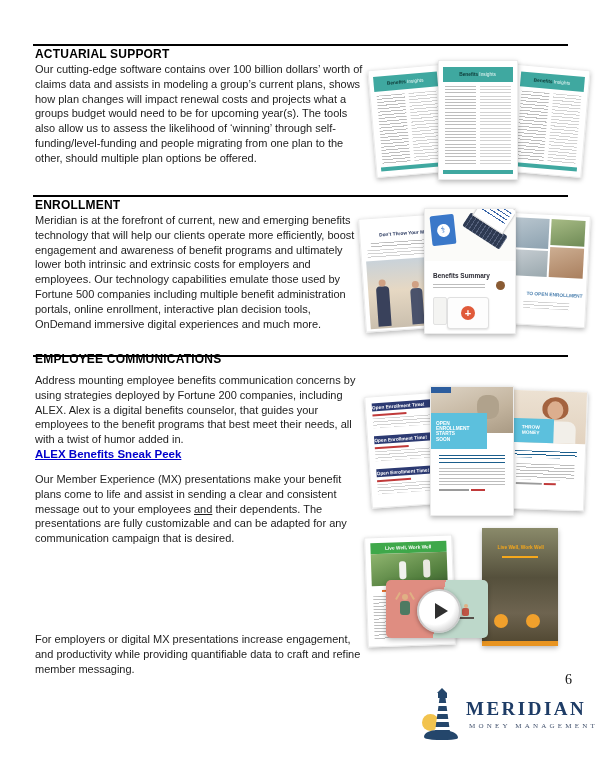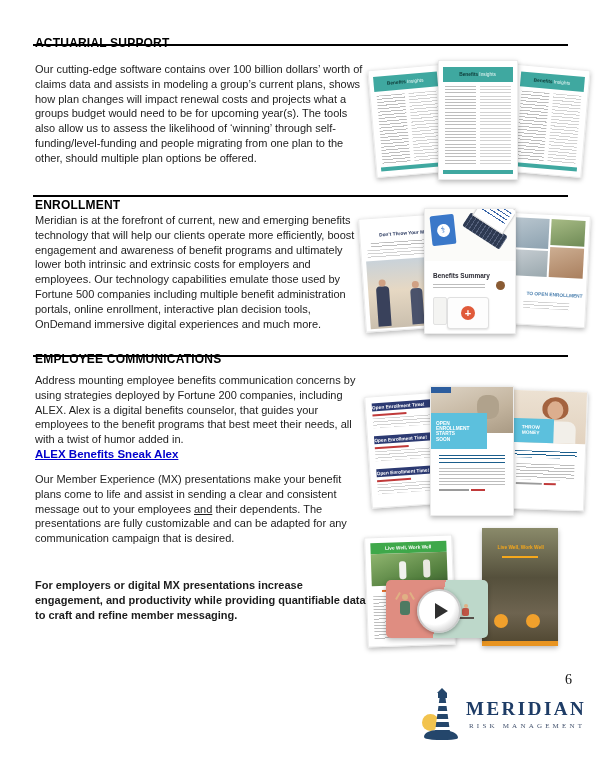--- a/index.html
+++ b/index.html
@@ -76,21 +76,21 @@
     font-size:7px; color:#44536e; letter-spacing:3.2px; white-space:nowrap;
   }
   .page-num { position:absolute; left:548px; top:672px; width:24px; text-align:right; font-family:"Liberation Serif", serif; font-size:14px; color:#111; }
 </style>
 </head>
 <body>
 
 <div class="page">
 
   <div class="rule" style="top:44px;"></div>
-  <div class="sec-title" style="top:36px;">ACTUARIAL SUPPORT</div>
+  <div class="sec-title" style="top:47px;">ACTUARIAL SUPPORT</div>
   <div class="body-text" style="top:62px;">Our cutting-edge software contains over 100 billion dollars’ worth of claims data and assists in modeling a group’s current plans, shows how plan changes will impact renewal costs and projects what a groups budget would need to be for upcoming year(s). The tools also allow us to assess the likelihood of ‘winning’ through self-funding/level-funding and people migrating from one plan to the other, should multiple plan options be offered.</div>
 
   <div class="montage" style="left:366px; top:58px; width:226px; height:132px;">
 
     <div class="card" style="left:6px; top:9px; width:74px; height:108px; transform:rotate(-5deg); z-index:1;">
       <div class="bi-head">
         <span class="tiny"><span class="b">Benefits</span><span class="l">Insights</span></span>
       </div>
       <div class="bi-cols" style="height:70px;">
         <div class="flines"></div>
@@ -172,23 +172,23 @@
       <div class="photo" style="position:absolute; left:22px; bottom:4px; width:40px; height:30px; background:#fdfdfd; border:1px solid #e0e0e0; border-radius:3px; box-shadow:0 1px 2px rgba(0,0,0,0.12);">
         <div style="position:absolute; left:13px; top:8px; width:14px; height:14px; border-radius:50%; background:#e05a3a; color:#fff; font-size:11px; line-height:14px; text-align:center; font-weight:bold;">+</div>
       </div>
       <div style="position:absolute; left:8px; bottom:8px; width:12px; height:26px; background:#f4f4f2; border:1px solid #e2e2e2; border-radius:2px;"></div>
     </div>
   </div>
 
   <div class="rule" style="top:355px;"></div>
   <div class="sec-title" style="top:352px;">EMPLOYEE COMMUNICATIONS</div>
   <div class="body-text" style="top:373px;">Address mounting employee benefits communication concerns by using strategies deployed by Fortune 200 companies, including ALEX. Alex is a digital benefits counselor, that guides your employees to the benefit programs that best meet their needs, all with a twist of humor added in.</div>
-  <a class="doc-link" style="top:448px;" href="#">ALEX Benefits Sneak Alex</a>
+  <a class="doc-link" style="top:448px;" href="#">ALEX Benefits Sneak Peek</a>
   <div class="body-text" style="top:472px;"><span>Our Member Experience (MX) presentations make your benefit plans come to life and assist in sending a clear and consistent message out to your employees </span><span class="u">and</span><span> their dependents. The presentations are fully customizable and can be adapted for any communication campaign that is desired.</span></div>
-  <div class="body-text" style="top:578px;font-weight:bold;">For employers or digital MX presentations increase engagement, and productivity while providing quantifiable data to craft and refine member messaging.</div>
+  <div class="body-text" style="top:632px;">For employers or digital MX presentations increase engagement, and productivity while providing quantifiable data to craft and refine member messaging.</div>
 
   <div class="montage" style="left:364px; top:386px; width:226px; height:136px;">
 
     <div class="card" style="left:4px; top:8px; width:80px; height:112px; transform:rotate(-4deg); z-index:1;">
       <div style="margin:6px 6px 0;">
         <div style="height:8px; background:#2c3a72; display:flex; align-items:center;">
             <span class="tiny-l" style="color:#fff; font-weight:bold;">Open Enrollment Time!</span>
           </div>
         <div style="width:34px; height:2px; margin:3px 0 2px; background:#c03a3a;"></div>
         <div style="height:10px;" class="flines-lt"></div>
@@ -289,16 +289,16 @@
   <div class="page-num">6</div>
   <div class="logo-wrap">
     <div class="lh">
       <div class="lh-sun"></div>
       <div class="lh-tower"></div>
       <div class="lh-lantern"></div>
       <div class="lh-dome"></div>
       <div class="lh-base"></div>
     </div>
     <div class="logo-name">MERIDIAN</div>
-    <div class="logo-tag">RISK MANAGEMENT</div>
+    <div class="logo-tag">MONEY MANAGEMENT</div>
   </div>
 
 </div>
 
 </body></html>

